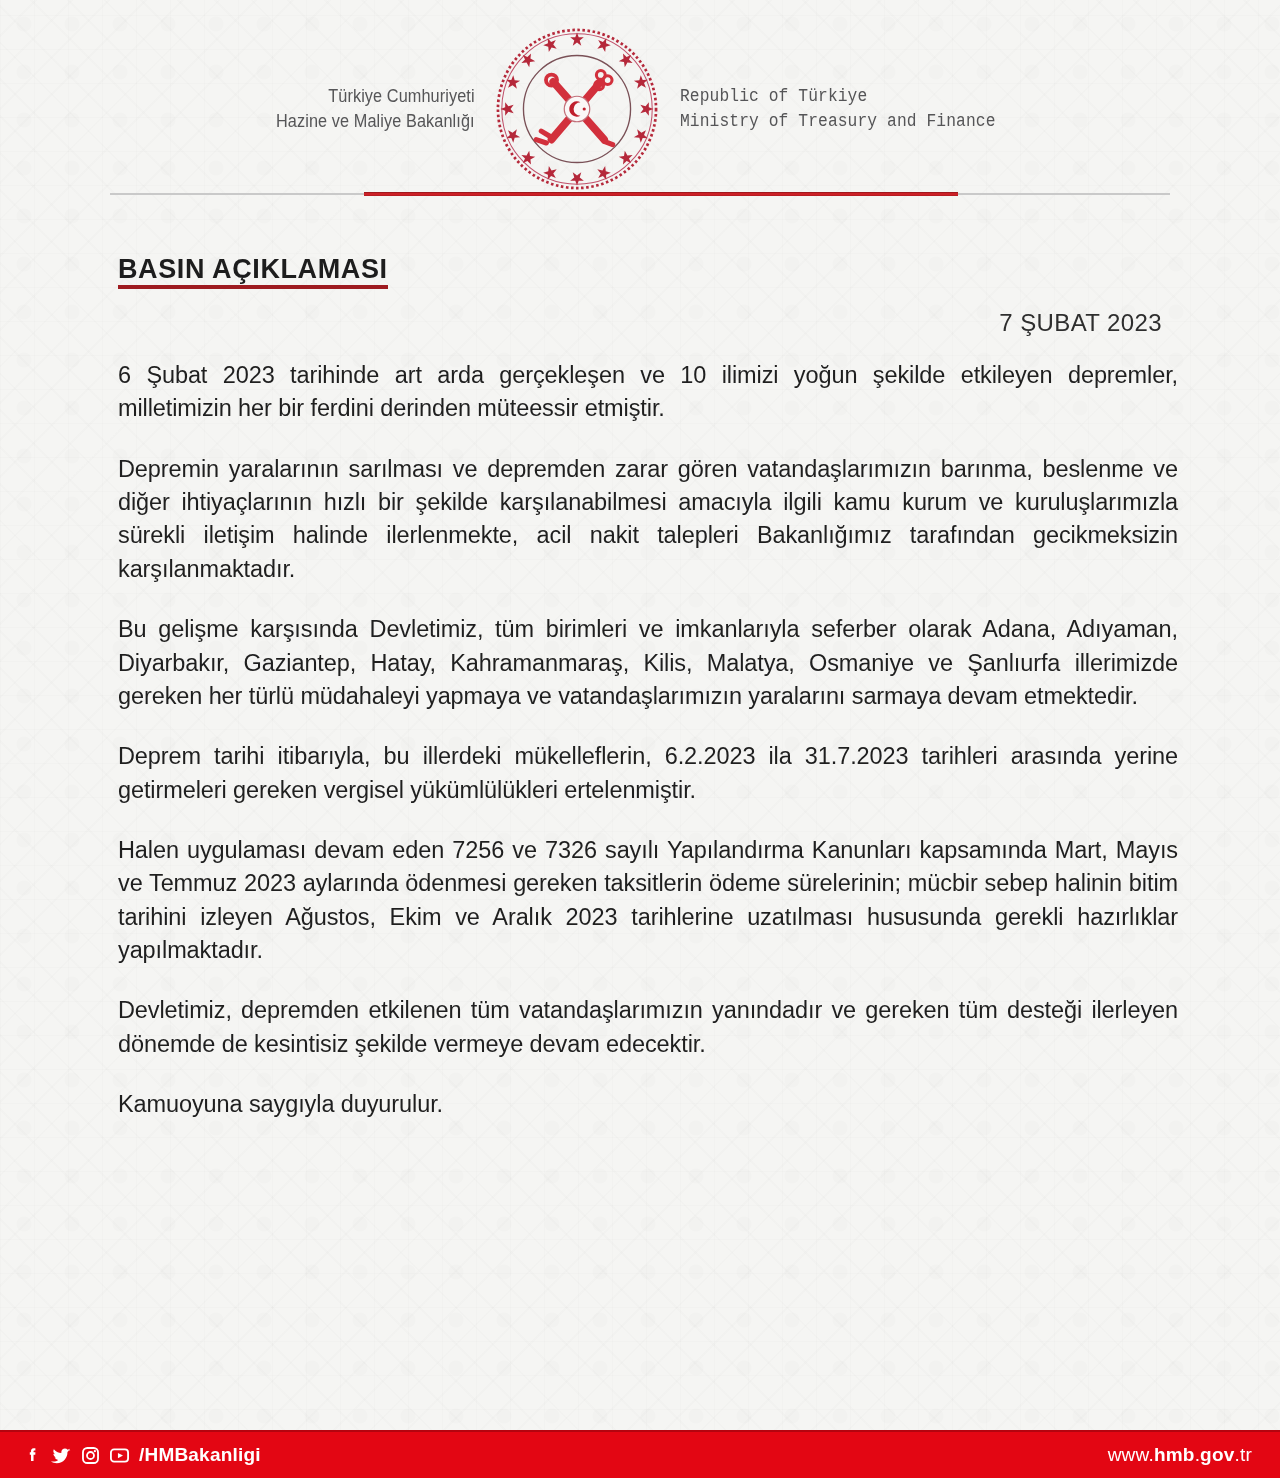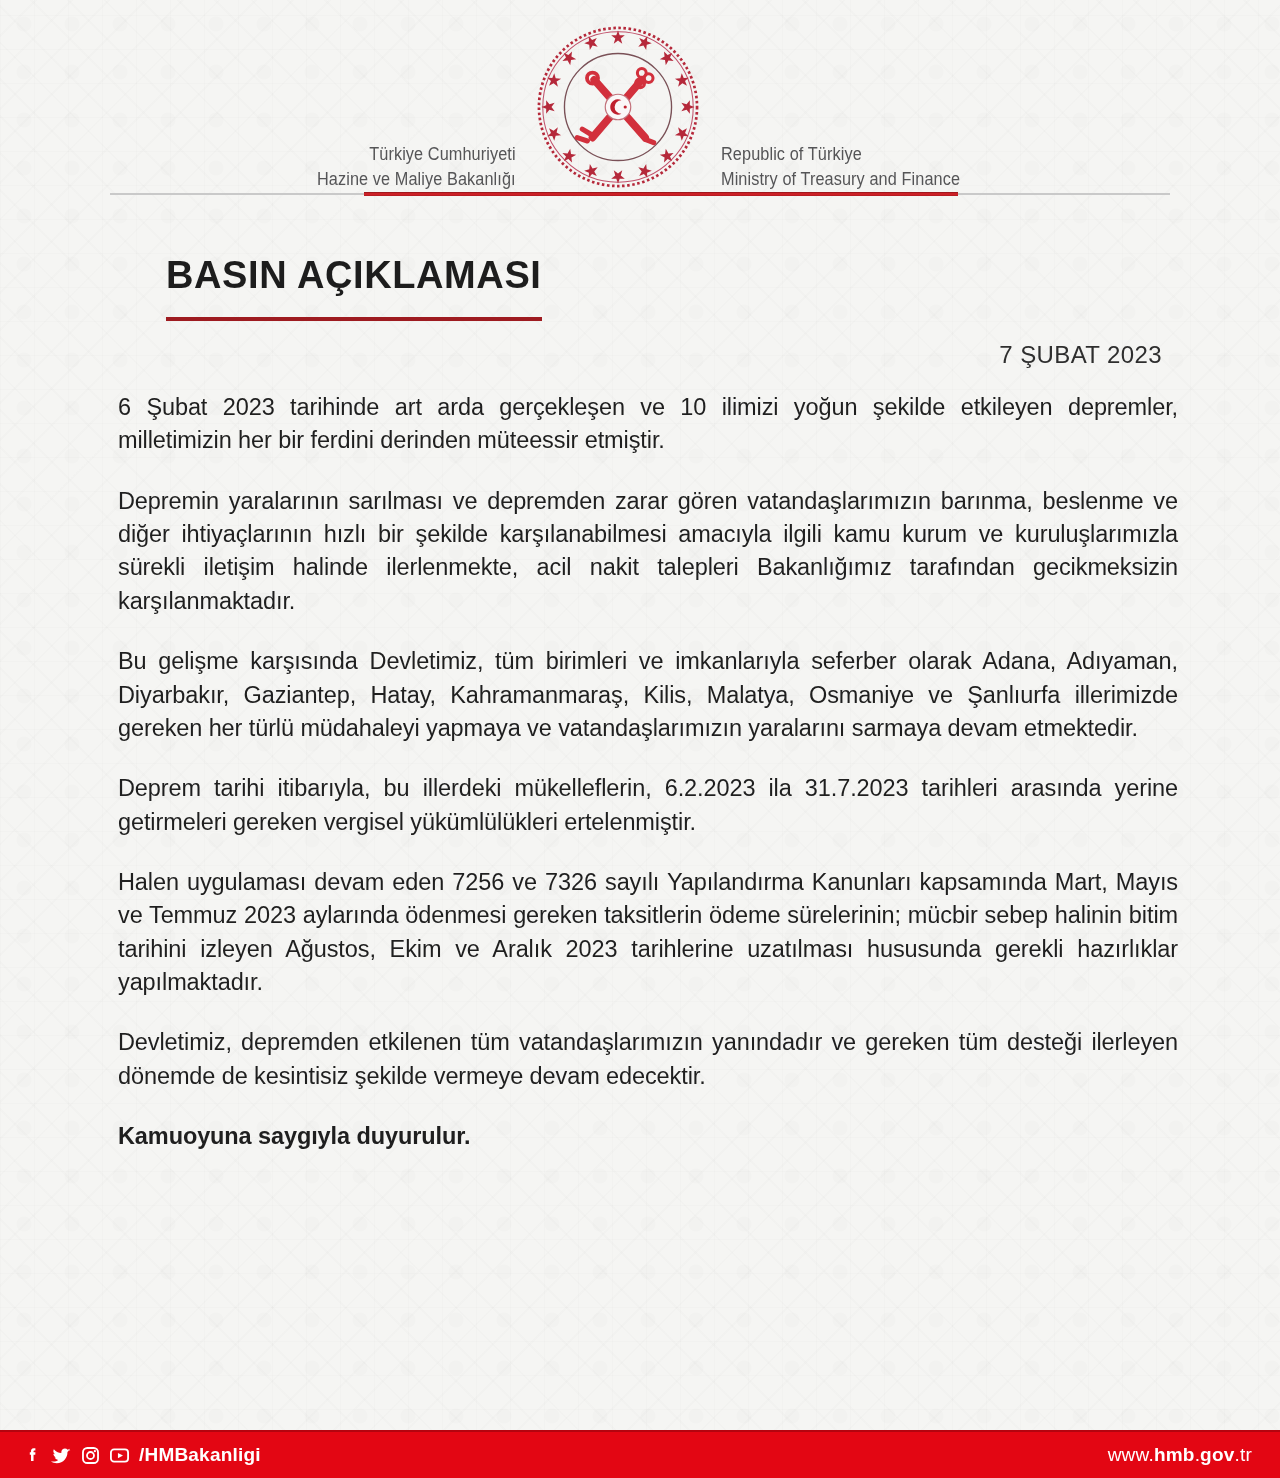--- a/index.html
+++ b/index.html
@@ -31,36 +31,36 @@
     background-size: auto, auto, auto, auto, 48px 48px;
     display: flex;
     flex-direction: column;
   }
 
   
   .masthead {
     padding: 26px 14px 0;
     display: flex;
     justify-content: center;
-    align-items: flex-end;
+    align-items: center;
     gap: 18px;
     height: 192px;
   }
 
   .mast-text { line-height: 1.42; color: #555557; }
   .mast-text span {
     display: block;
     font-size: 17.5px;
     letter-spacing: .1px;
     transform: scaleX(.93);
     white-space: nowrap;
   }
   .mast-tr { text-align: right; transform-origin: right center; }
   .mast-tr span { transform-origin: right center; }
-  .mast-en { text-align: left; transform-origin: left center; }
+  .mast-en { text-align: left; transform-origin: left center; font-family: Liberation Mono, monospace; }
   .mast-en span { transform-origin: left center; }
 
   .emblem { width: 170px; height: 170px; flex: 0 0 170px; }
 
   
   .divider-wrap {
     width: 1060px;
     margin: 0 auto;
     height: 4px;
     position: relative;
@@ -72,27 +72,26 @@
   .divider-red {
     position: absolute; left: 24%; width: 56%; top: 0;
     height: 4px;
     background: linear-gradient(180deg, #8d1419 0%, #d8232a 45%, #b01a20 100%);
   }
 
   
   .title-block { padding: 58px 0 0 118px; }
   .title {
     display: inline-block;
-    font-size: 38px;
+    font-size: 27px;
     font-weight: bold;
     letter-spacing: .6px;
     color: #1d1d1d;
-    padding-bottom: 20px;
+    padding-bottom: 0;
     border-bottom: 4px solid #9e1b20;
-    margin-left: 48px;
   }
 
   
   .date {
     text-align: right;
     padding: 20px 118px 0 0;
     font-size: 24px;
     color: #2e2e2e;
     letter-spacing: .4px;
   }
@@ -105,21 +104,21 @@
   .para {
     font-size: 23.5px;
     line-height: 1.42;
     color: #1f1f1f;
     text-align: justify;
     margin-bottom: 27px;
     letter-spacing: -.1px;
   }
   .para:last-child { margin-bottom: 0; }
   .para.closing {
-    font-weight: bold;
+    font-weight: normal;
     text-align: left;
     margin-top: 6px;
   }
 
   
   .footer {
     height: 48px;
     flex: 0 0 48px;
     background: #e30613;
     border-top: 2px solid #b3040f;

